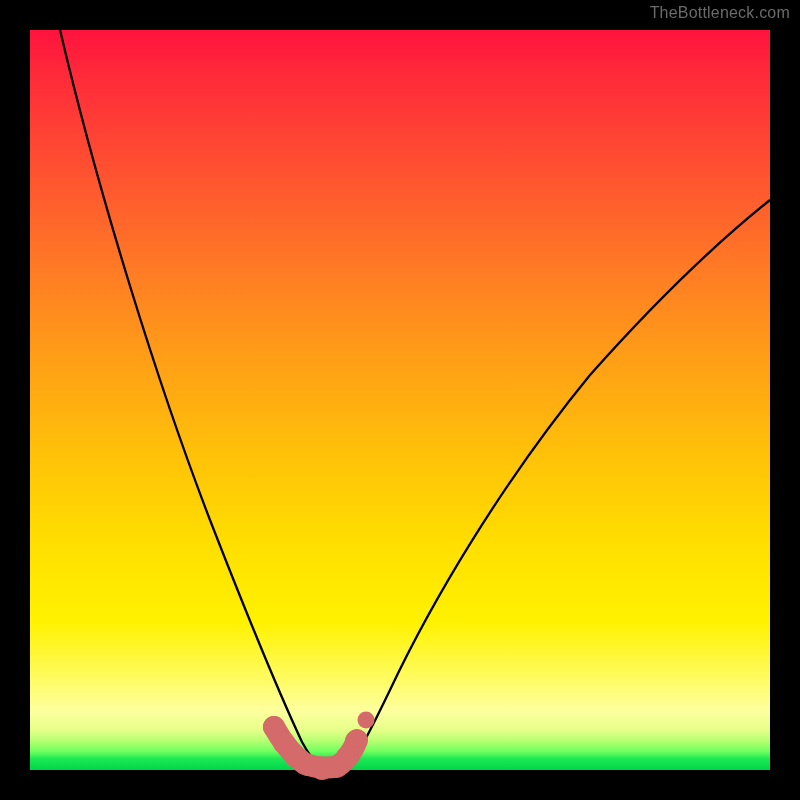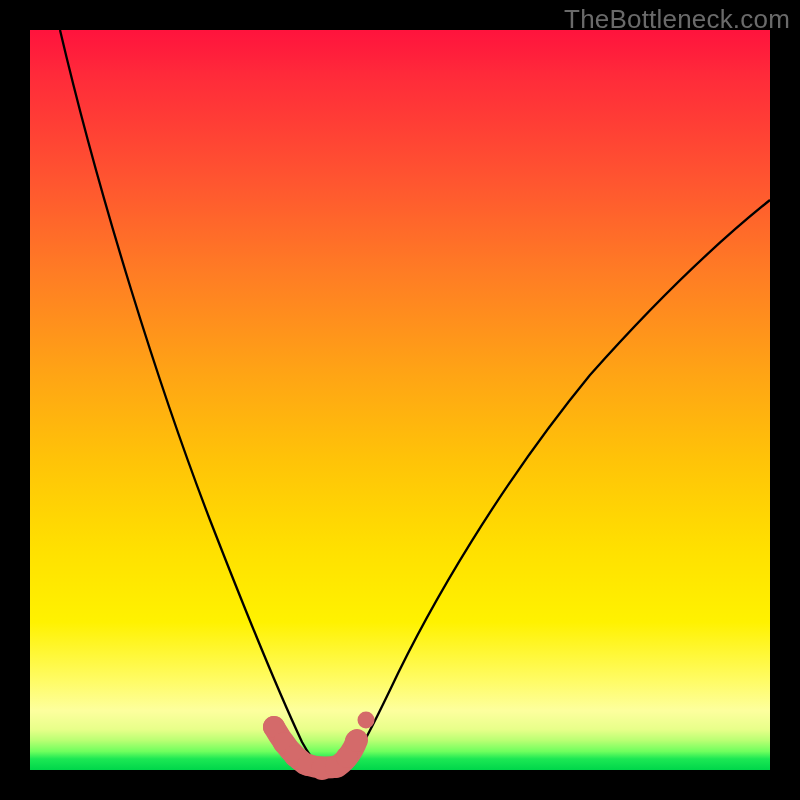--- a/index.html
+++ b/index.html
@@ -43,21 +43,21 @@
       #6fff5e 97.5%,
       #1CE854 98.5%,
       #00d64a 100%
     );
   }
   .watermark {
     position: absolute;
     top: 4px;
     right: 10px;
     color: #6a6a6a;
-    font-size: 26px;
+    font-size: 16px;
     letter-spacing: 0.2px;
     user-select: none;
   }
   svg.curves {
     position: absolute;
     left: 30px;
     top: 30px;
     width: 740px;
     height: 740px;
     overflow: visible;

